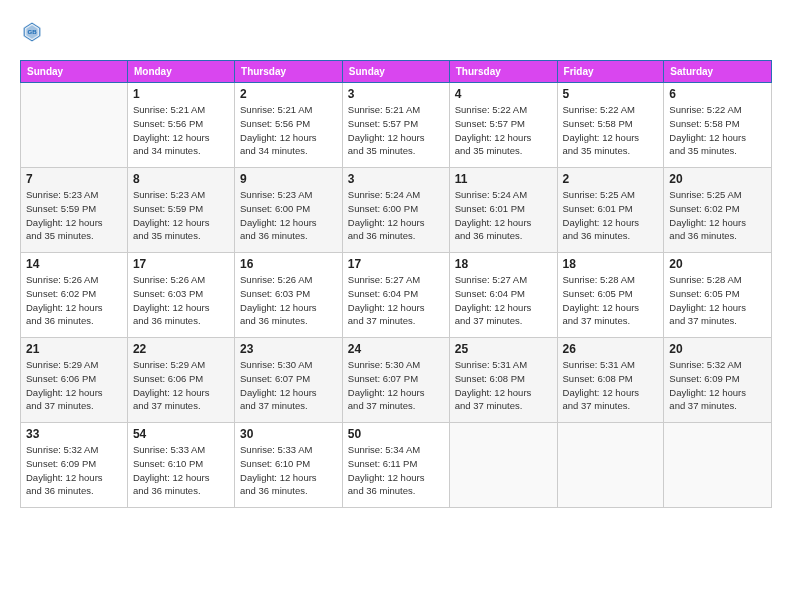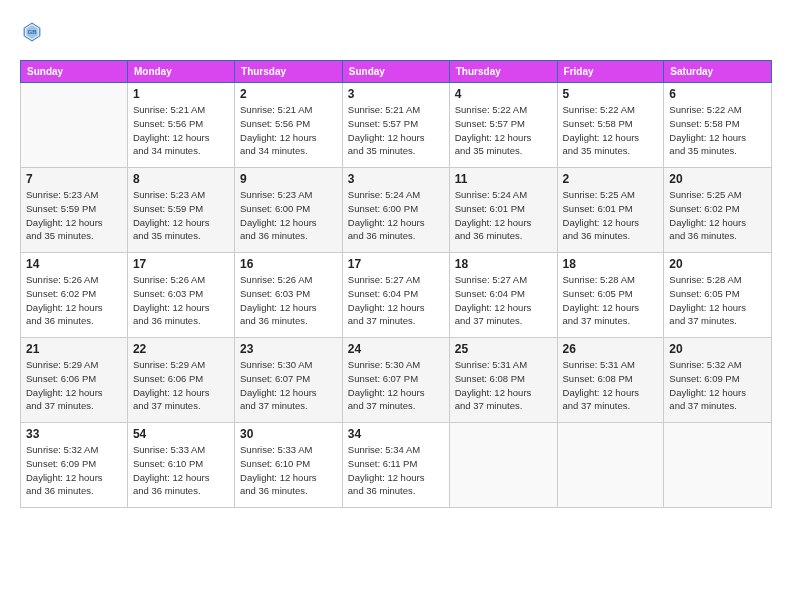--- a/index.html
+++ b/index.html
@@ -347,21 +347,21 @@
 and 36 minutes.</div>
           </td>
           <td>
             <span class="day-num">30</span>
             <div class="day-info" style="white-space: pre-line;">Sunrise: 5:33 AM
 Sunset: 6:10 PM
 Daylight: 12 hours
 and 36 minutes.</div>
           </td>
           <td>
-            <span class="day-num">34</span>
+            <span class="day-num">50</span>
             <div class="day-info" style="white-space: pre-line;">Sunrise: 5:34 AM
 Sunset: 6:11 PM
 Daylight: 12 hours
 and 36 minutes.</div>
           </td>
           <td class="empty-cell"></td>
           <td class="empty-cell"></td>
           <td class="empty-cell"></td>
         </tr>
       </tbody>

